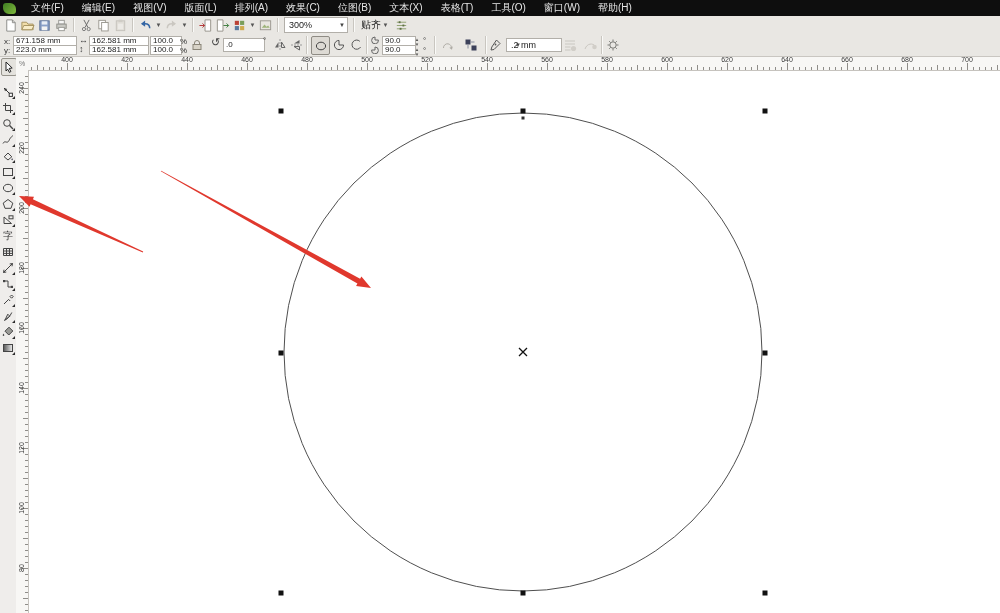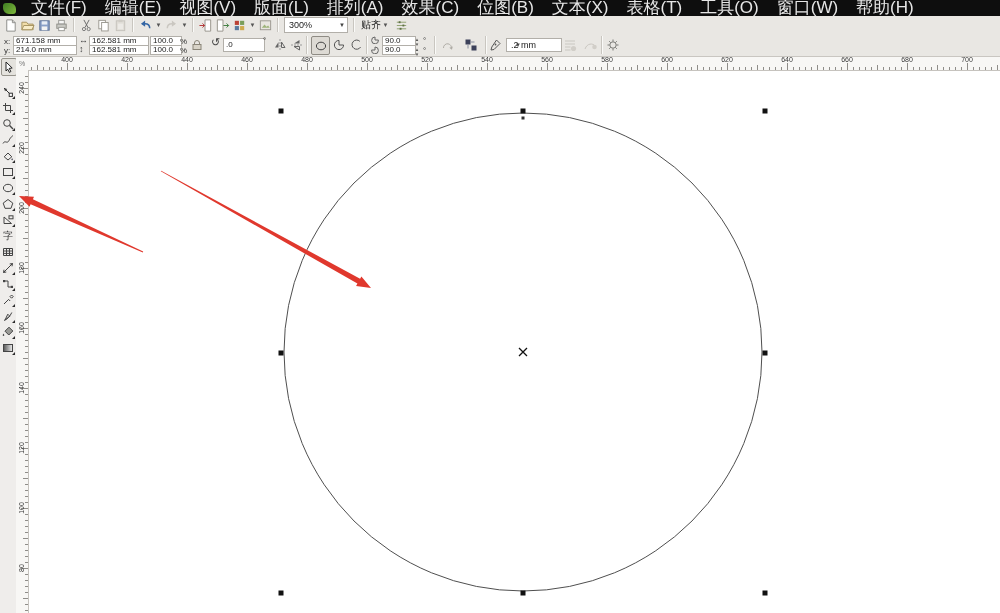--- a/index.html
+++ b/index.html
@@ -3,21 +3,21 @@
 <meta charset="utf-8">
 <style>
   html,body{margin:0;padding:0;}
   body{width:1000px;height:613px;overflow:hidden;position:relative;
        font-family:"Liberation Sans","DejaVu Sans",sans-serif;background:#e9e7e3;}
   .menubar{position:absolute;left:0;top:0;width:1000px;height:16px;background:#0e0e0e;
            display:flex;align-items:center;z-index:5;}
   .app-logo{width:13px;height:11px;margin:0 6px 0 3px;border-radius:3px 6px 3px 6px;
             background:linear-gradient(135deg,#3f7d23,#7fb93c);}
   .menu-items{display:flex;height:16px;}
-  .menu-item{color:#e6e6e6;font-size:17px;line-height:16px;padding:0 9px;cursor:default;}
+  .menu-item{color:#e6e6e6;font-size:10px;line-height:16px;padding:0 9px;cursor:default;}
   .toolbar{position:absolute;left:0;top:16px;width:1000px;height:18px;background:#e9e7e3;
            border-bottom:1px solid #d6d3ce;display:flex;align-items:center;z-index:4;}
   .tb-btn{width:17px;height:16px;display:flex;align-items:center;justify-content:center;flex:0 0 auto;}
   .tb-btn svg{width:15px;height:15px;}
   .tb-btn.disabled{opacity:.55;}
   .tb-sep{width:1px;height:14px;background:#c9c6c0;border-right:1px solid #fafaf8;margin:0 3px;flex:0 0 auto;}
   .dd-arrow{font-size:6px;color:#555;width:9px;text-align:center;flex:0 0 auto;}
   .combo{height:14px;background:#fff;border:1px solid #b2afa9;display:flex;align-items:center;
          font-size:9px;color:#222;padding:0 2px 0 4px;margin:0 2px;flex:0 0 auto;}
   .combo .caret{margin-left:auto;font-size:6px;color:#444;padding-left:4px;}
@@ -187,21 +187,21 @@
         <rect x="9" y="7" width="2" height="2" fill="#5d6f45"></rect>
         <rect x="6" y="10.5" width="2" height="2" fill="#5d6f45"></rect>
       </svg>
     </div>
   </div>
 
 <div class="propbar">
   <span class="plabel" style="left:4px;top:3px">x:</span>
   <span class="plabel" style="left:4px;top:12px">y:</span>
   <div class="pfield" style="left:13px;top:2px;width:58px">671.158 mm</div>
-  <div class="pfield" style="left:13px;top:11px;width:58px">214.0 mm</div>
+  <div class="pfield" style="left:13px;top:11px;width:58px">223.0 mm</div>
 
   <span class="picon" style="left:79px;top:1px">↔</span>
   <span class="picon" style="left:79px;top:10px">↕</span>
   <div class="pfield" style="left:89px;top:2px;width:54px">162.581 mm</div>
   <div class="pfield" style="left:89px;top:11px;width:54px">162.581 mm</div>
 
   <div class="pfield" style="left:150px;top:2px;width:26px">100.0</div>
   <div class="pfield" style="left:150px;top:11px;width:26px">100.0</div>
   <span class="plabel" style="left:180px;top:3px">%</span>
   <span class="plabel" style="left:180px;top:12px">%</span>

